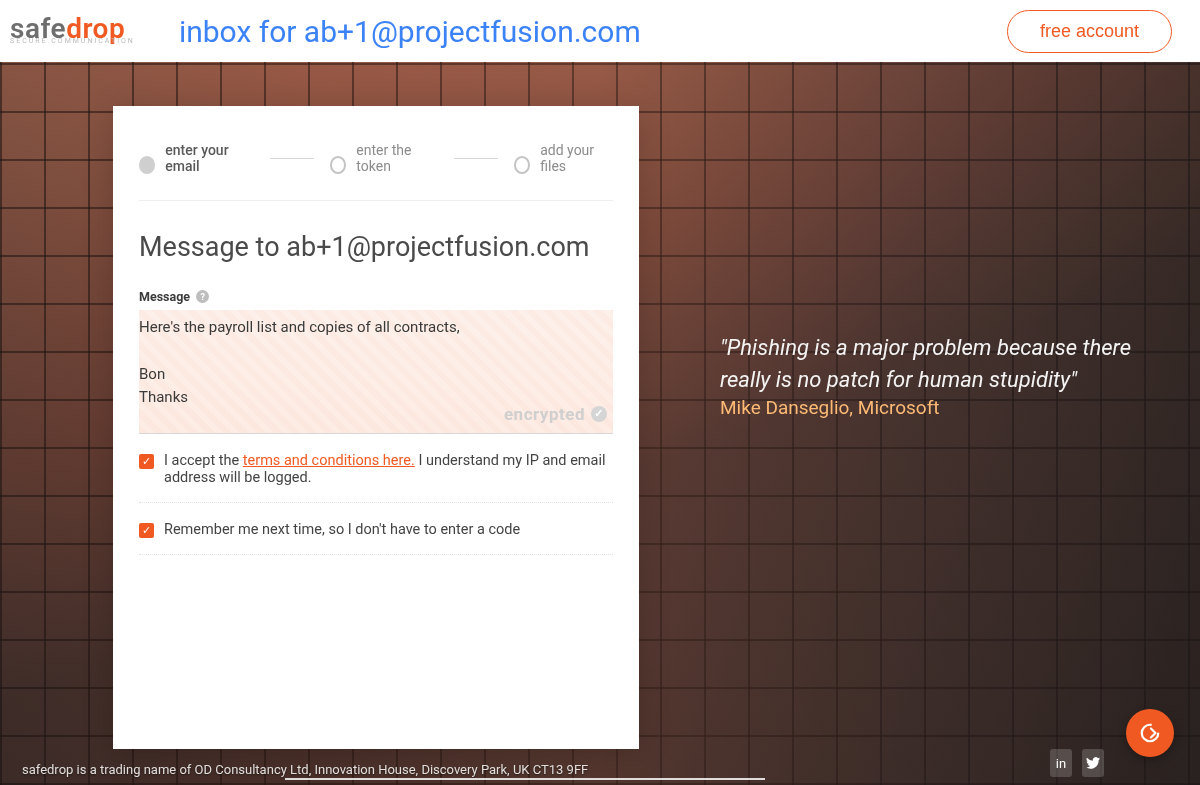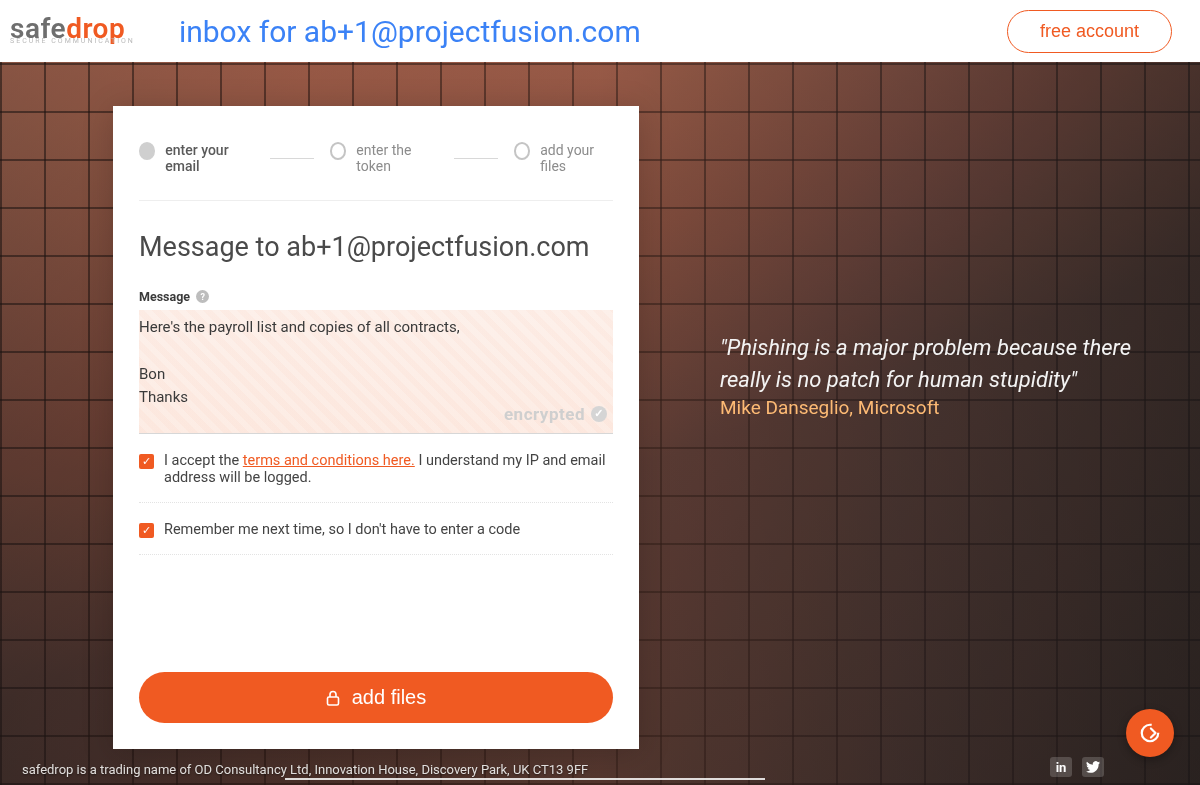--- a/index.html
+++ b/index.html
@@ -45,21 +45,21 @@
     z-index:2;
   }
   .quote-text { font-style: italic; font-size:22px; line-height:1.45; }
   .quote-author { font-size:19px; color:#fdba74;}
   .card {
     position:absolute; left:113px; top:106px; width:526px; height:643px;
     background:#fff; z-index:2; padding:32px 26px 26px 26px;
     box-shadow: 0 4px 30px rgba(0,0,0,.18);
   }
   .steps { display:flex; align-items:center; gap:16px; padding:4px 0 26px; border-bottom:1px solid #eee;}
-  .step { display:flex; align-items:flex-start; gap:10px; font-size:14px; }
+  .step { display:flex; align-items:flex-end; gap:10px; font-size:14px; }
   .step-ring { width:18px; height:18px; border-radius:50%; border:2px solid #c4c4c4; background:#fff; }
   .step-ring.filled { background:#cfcfcf; border-color:#cfcfcf; }
   .step-label { color:#8c8c8c; }
   .step-label.current { color:#5a5a5a; font-weight:500; }
   .step-sep { flex:0 0 44px; height:1px; background:#d8d8d8; }
   .msg-title { font-size:27px; color:#4a4a4a; margin-top:30px; }
   .field { margin-top:38px; }
   .field-label { font-size:12.5px; font-weight:700; color:#3a3a3a; display:flex; align-items:center; gap:6px;}
   .help-icon {
     width:13px; height:13px; border-radius:50%; background:#bdbdbd; color:#fff;
@@ -111,21 +111,21 @@
   .underline-bar {
     position:absolute; left:285px; bottom:5px; width:480px; height:2px; background:#fafafa; z-index:2; opacity:.85;
   }
   .fab {
     position:absolute; right:26px; bottom:28px; width:48px; height:48px; border-radius:50%;
     background:#f05a22; z-index:3; display:flex; align-items:center; justify-content:center; cursor:pointer;
     box-shadow:0 3px 8px rgba(0,0,0,.3);
   }
   .fab svg { transform: rotate(0deg); }
   .social { position:absolute; right:96px; bottom:8px; z-index:2; display:flex; gap:10px; color:#ddd; }
-  .social span { width:22px; height:20px; background:rgba(255,255,255,.18); display:inline-flex; align-items:center; justify-content:center; font-size:13px; font-weight:700; color:#fff; border-radius:3px;}
+  .social span { width:22px; height:28px; background:rgba(255,255,255,.18); display:inline-flex; align-items:center; justify-content:center; font-size:13px; font-weight:400; color:#fff; border-radius:3px;}
 </style>
 </head>
 <body>
 
 <div class="bg-photo"></div>
 
 <div class="header">
   <div class="logo-wrap">
     <div class="logo">
       <span class="safe">safe</span>
@@ -185,29 +185,20 @@
     <div>
       <span>I accept the </span><span class="terms-link">terms and conditions here.</span><span> I understand my IP and email address will be logged.</span>
     </div>
   </div>
 
   <div class="check-row">
     <span class="chk">✓</span>
     <div>Remember me next time, so I don't have to enter a code</div>
   </div>
 
-  <button class="cta">
-    <span class="lock-icon">
-      <svg width="14" height="16" viewBox="0 0 14 16" fill="none">
-        <rect x="1.5" y="7" width="11" height="8" rx="1.5" stroke="#fff" stroke-width="1.6"></rect>
-        <path d="M4 7V4.5a3 3 0 016 0V7" stroke="#fff" stroke-width="1.6" fill="none"></path>
-      </svg>
-    </span>
-    <span>add files</span>
-  </button>
 </div>
 
 <div class="footer">safedrop is a trading name of OD Consultancy Ltd, Innovation House, Discovery Park, UK CT13 9FF</div>
 <div class="underline-bar"></div>
 
 <div class="social">
   <span>in</span>
   <span>
     <svg width="14" height="12" viewBox="0 0 24 20" fill="#fff">
         <path d="M24 2.4a9.8 9.8 0 01-2.8.8A4.9 4.9 0 0023.3.4a9.9 9.9 0 01-3.1 1.2 4.9 4.9 0 00-8.4 4.5A14 14 0 011.7.9a4.9 4.9 0 001.5 6.6 4.9 4.9 0 01-2.2-.6v.1a4.9 4.9 0 003.9 4.8 5 5 0 01-2.2.1 4.9 4.9 0 004.6 3.4A9.9 9.9 0 010 17.5 14 14 0 007.6 20c9 0 14-7.5 14-14v-.6A10 10 0 0024 2.4z"></path>

